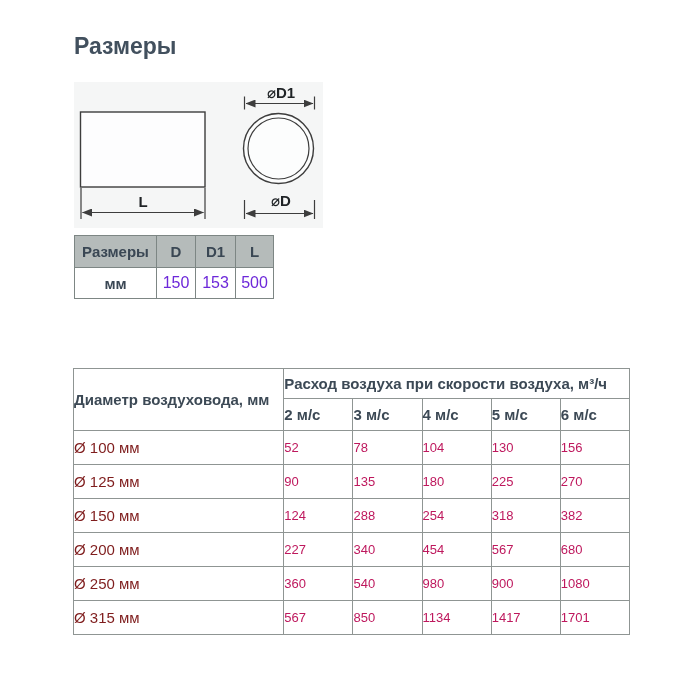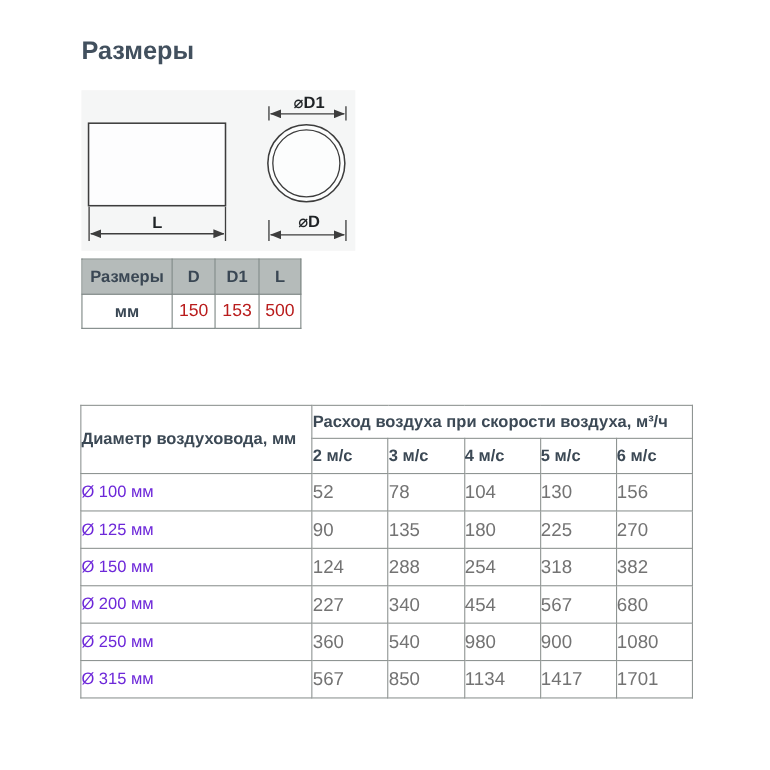--- a/index.html
+++ b/index.html
@@ -15,31 +15,31 @@
   .diagram svg{display:block;}
   .dline{stroke:#3d3d3d;stroke-width:1.2;fill:none;}
   .shape{stroke:#3d3d3d;stroke-width:1.4;}
   .dim-text{font-family:"Liberation Sans","DejaVu Sans",sans-serif;font-size:15px;font-weight:700;fill:#1f2326;}
 
   table{border-collapse:collapse;table-layout:fixed;}
   
   .dims{position:absolute;left:74px;top:235px;}
   .dims th,.dims td{border:1px solid #7d8684;text-align:center;vertical-align:middle;padding:0;}
   .dims th{background:#b5bbba;color:#3a4754;font-size:15px;font-weight:700;height:31px;}
-  .dims td{background:#ffffff;color:#b91c1c;font-size:16px;font-weight:400;height:30px;}
+  .dims td{background:#ffffff;color:#6d28d9;font-size:16px;font-weight:400;height:30px;}
   .dims td.unit{font-weight:700;font-size:15px;color:#3a4754;}
 
   
   .sel{position:absolute;left:73px;top:368px;width:557px;}
   .sel th,.sel td{border:1px solid #8f9593;text-align:left;vertical-align:middle;padding:0;background:#ffffff;}
   .sel th{color:#3c4955;font-size:15px;font-weight:700;}
   .sel th.group-h{height:29px;}
   .sel th.speed{height:31px;}
-  .sel td{color:#737373;font-size:17px;height:33px;}
-  .sel td.diam{font-size:15px;color:#6d28d9;}
+  .sel td{color:#be185d;font-size:13px;height:33px;}
+  .sel td.diam{font-size:15px;color:#7f1d1d;}
 </style>
 </head>
 <body>
 
 <div class="page">
 
   <h2 class="title t1">Размеры</h2>
 
   <div class="diagram">
     <svg width="249" height="146" viewBox="0 0 249 146">

